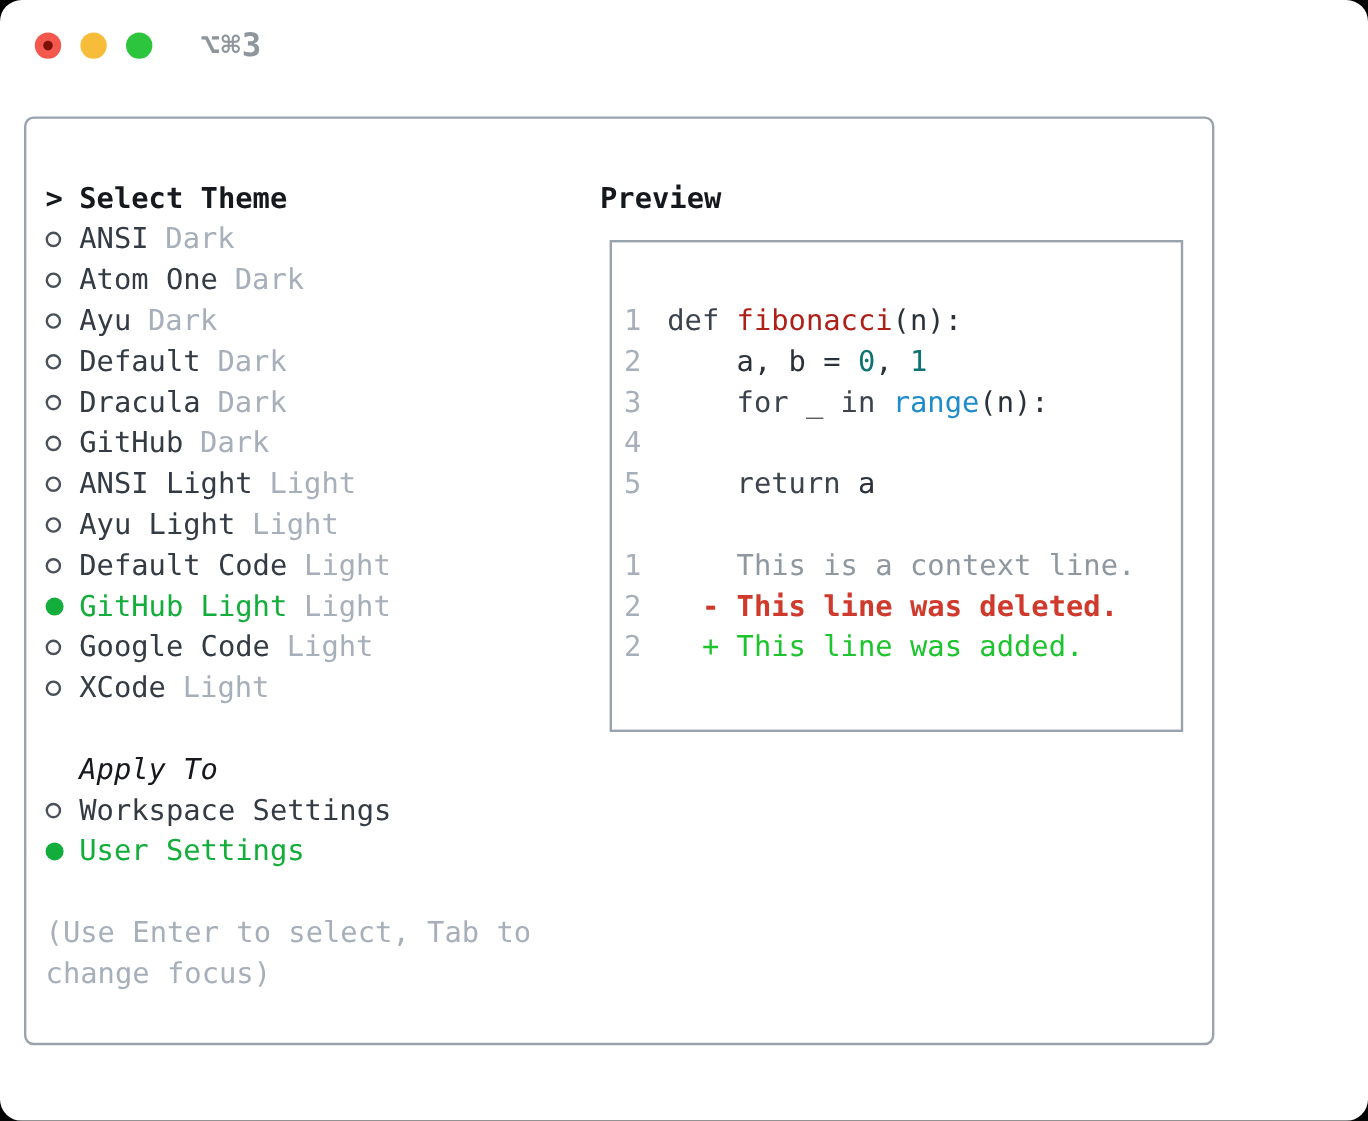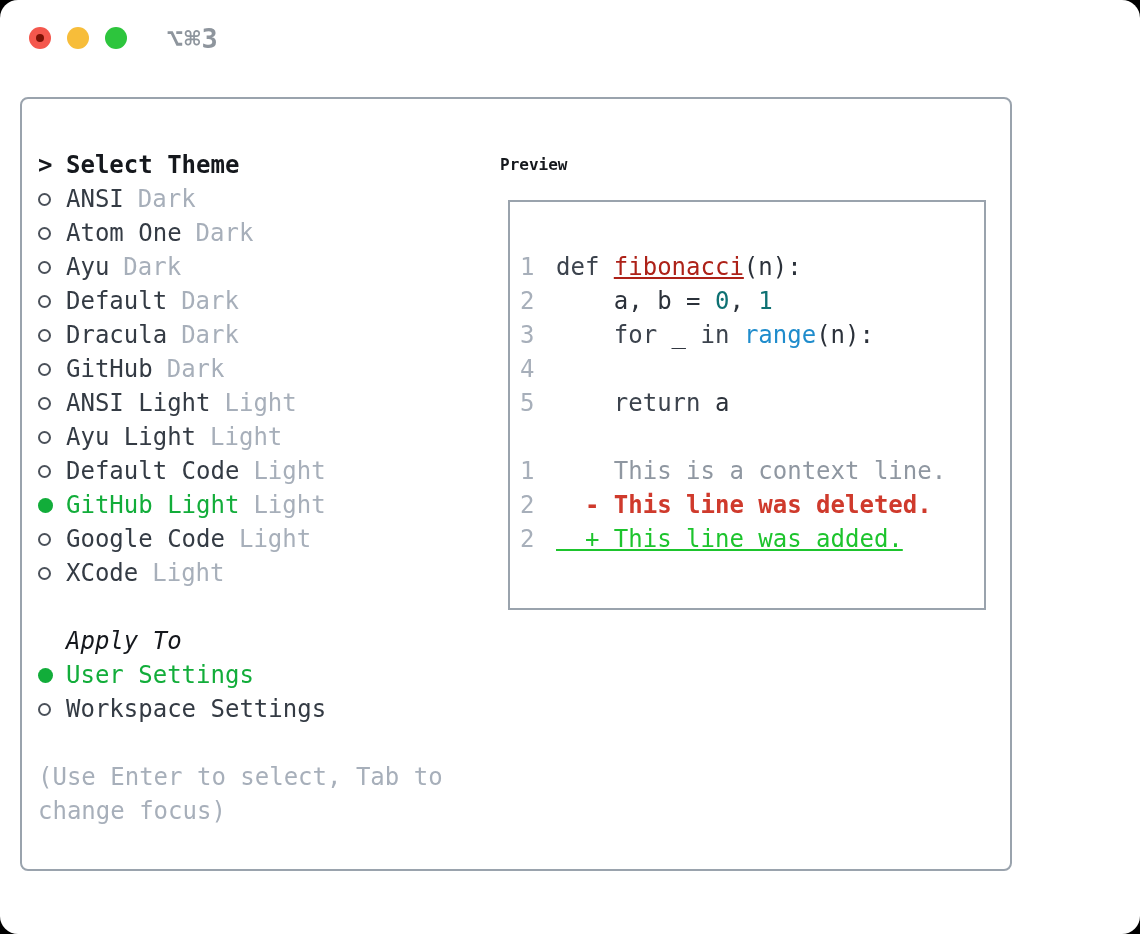--- a/index.html
+++ b/index.html
@@ -38,34 +38,34 @@
   .prompt{font-weight:bold;color:var(--text-strong);}
   .h-title{font-weight:bold;color:var(--text-strong);text-align:right;}
   .h-sub{color:var(--text-strong);font-style:italic;}
   .label{color:var(--text-main);}
   .label.sel{color:var(--green-ui);text-align:center;}
   .variant{color:var(--muted);margin-left:14px;}
   .gap34{height:34px;}
   .hint{width:416px;line-height:34px;color:var(--muted);white-space:normal;}
   
   .preview-title{position:absolute;left:478px;top:49px;height:34px;line-height:34px;
-    font-size:16px;font-weight:bold;color:var(--text-strong);}
+    font-size:24px;font-weight:bold;color:var(--text-strong);}
   .preview-box{position:absolute;left:486px;top:101px;width:478px;height:410px;
     border:2px solid var(--panel-border);background:var(--window-bg);
     padding:48px 0 0 10px;}
   .cline{display:flex;height:34px;align-items:center;font-size:24px;white-space:pre;}
   .lnum{width:36px;flex:none;color:var(--muted);}
   .c-kw{color:#3c434d;}
   .c-pl{color:#2b313a;}
-  .c-fn{color:var(--red-fn);text-decoration:underline;}
+  .c-fn{color:var(--red-fn);}
   .c-num{color:var(--teal-num);}
   .c-bi{color:var(--blue-builtin);}
   .c-context{color:var(--gray-context);}
   .c-deleted{color:var(--red-del);font-weight:bold;}
-  .c-added{color:var(--green-add);text-decoration:underline;}
+  .c-added{color:var(--green-add);}
 </style>
 </head>
 <body>
 
 <div class="window">
 
   <div class="titlebar">
     <span class="tl-btn tl-red">
       <span class="inner-dot"></span>
     </span>
@@ -98,22 +98,22 @@
         </div>
 
       <div class="gap34"></div>
 
       <div class="trow">
         <span class="bcell"></span>
         <span class="h-sub">Apply To</span>
       </div>
 
       <div id="apply-list">
+          <div class="trow"><span class="bcell"><span class="ring"></span></span><span class="label">Workspace Settings</span></div>
           <div class="trow"><span class="bcell"><span class="dotfill"></span></span><span class="label sel">User Settings</span></div>
-          <div class="trow"><span class="bcell"><span class="ring"></span></span><span class="label">Workspace Settings</span></div>
         </div>
 
       <div class="gap34"></div>
 
       <div class="hint">(Use Enter to select, Tab to change focus)</div>
     </div>
 
     <div class="preview-title">Preview</div>
 
     <div class="preview-box" id="preview-box">

